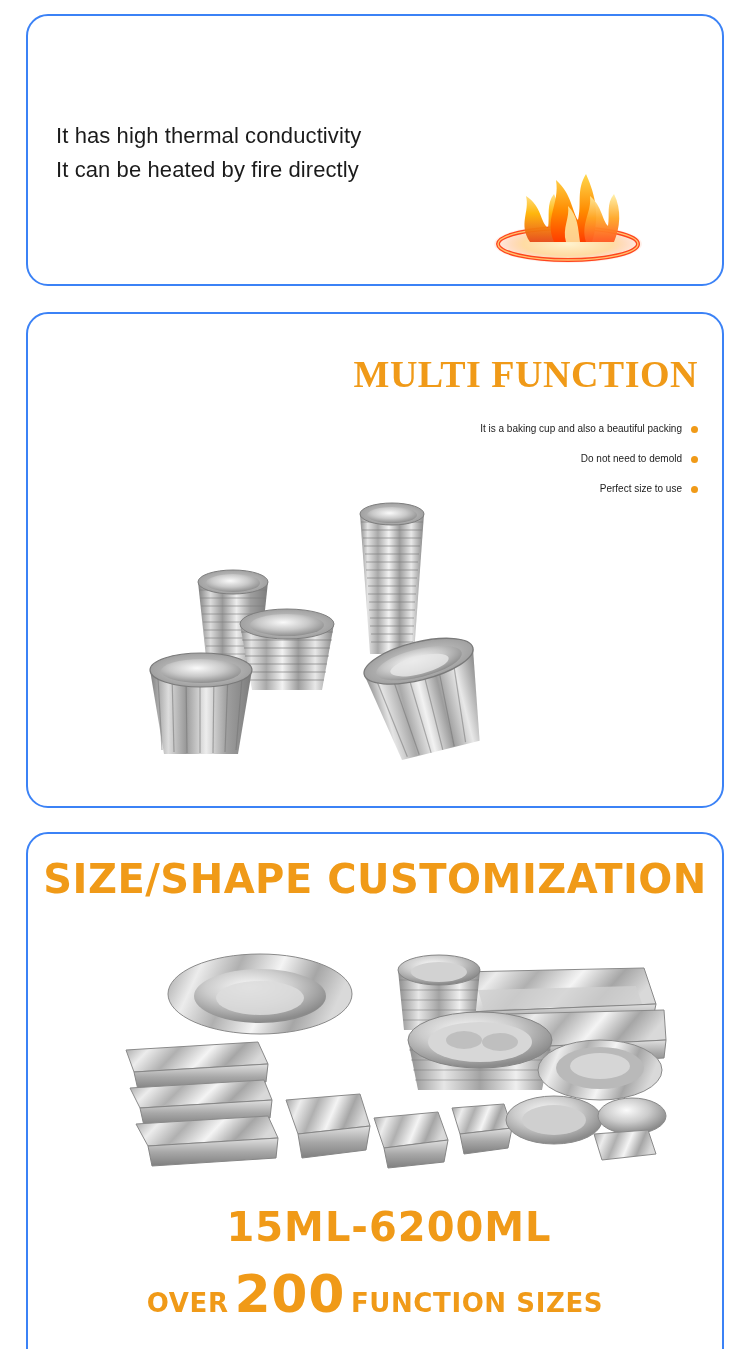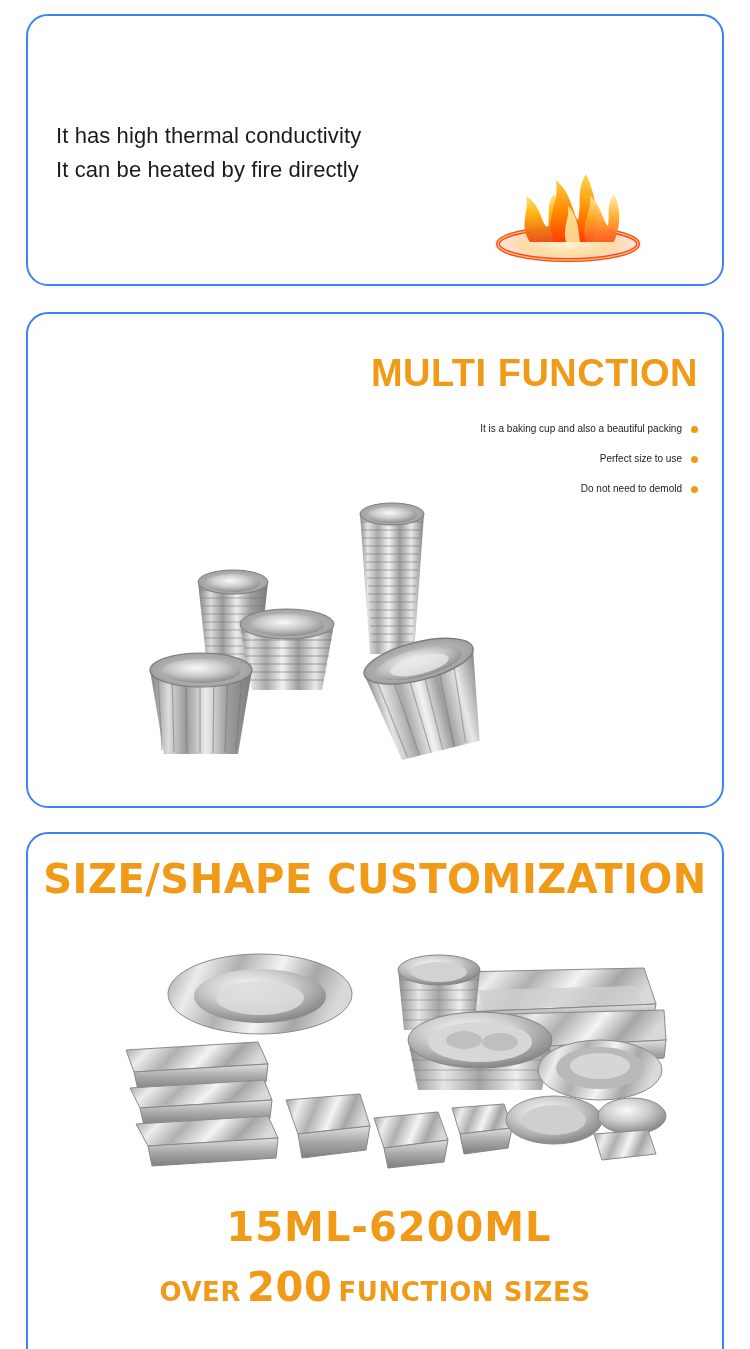--- a/index.html
+++ b/index.html
@@ -55,21 +55,21 @@
     left: 26px; top: 312px;
     width: 698px; height: 496px;
   }
   .multi-title {
     position: absolute;
     right: 24px; top: 38px;
     font-size: 38px;
     font-weight: bold;
     color: #f09a18;
     letter-spacing: .5px;
-    font-family: Liberation Sans, sans-serif;
+    font-family: Liberation Serif, serif;
   }
   .bullet-list {
     position: absolute;
     right: 24px; top: 100px;
     text-align: right;
   }
   .bullet-row {
     display: flex;
     align-items: center;
     justify-content: flex-end;
@@ -127,21 +127,21 @@
     position: absolute;
     left: 0; right: 0; top: 430px;
     text-align: center;
     color: #f09a18;
     font-family: "DejaVu Sans", sans-serif;
     font-weight: bold;
     letter-spacing: .6px;
     white-space: nowrap;
   }
   .size-count .small { font-size: 26px; text-align: right; }
-  .size-count .big { font-size: 40px; margin: 0 6px; }
+  .size-count .big { font-size: 52px; margin: 0 6px; }
 </style>
 </head>
 <body>
 
 <div class="page">
 
   <div class="card" id="card-thermal">
 
     <div class="thermal-text">
       <div>It has high thermal conductivity</div>
@@ -189,25 +189,25 @@
   <div class="card" id="card-multi">
 
     <div class="multi-title">MULTI FUNCTION</div>
 
     <div class="bullet-list">
       <div class="bullet-row">
         <span>It is a baking cup and also a beautiful packing</span>
         <span class="bullet-dot"></span>
       </div>
       <div class="bullet-row">
-        <span>Perfect size to use</span>
+        <span>Do not need to demold</span>
         <span class="bullet-dot"></span>
       </div>
       <div class="bullet-row">
-        <span>Do not need to demold</span>
+        <span>Perfect size to use</span>
         <span class="bullet-dot"></span>
       </div>
     </div>
 
     <div class="cups-wrap">
       <svg width="420" height="330" viewBox="0 0 420 330" aria-hidden="true">
         <defs>
           <linearGradient id="foilSide" x1="0" y1="0" x2="1" y2="0">
             <stop offset="0%" stop-color="#8d8d8d"></stop>
             <stop offset="12%" stop-color="#e4e4e4"></stop>

